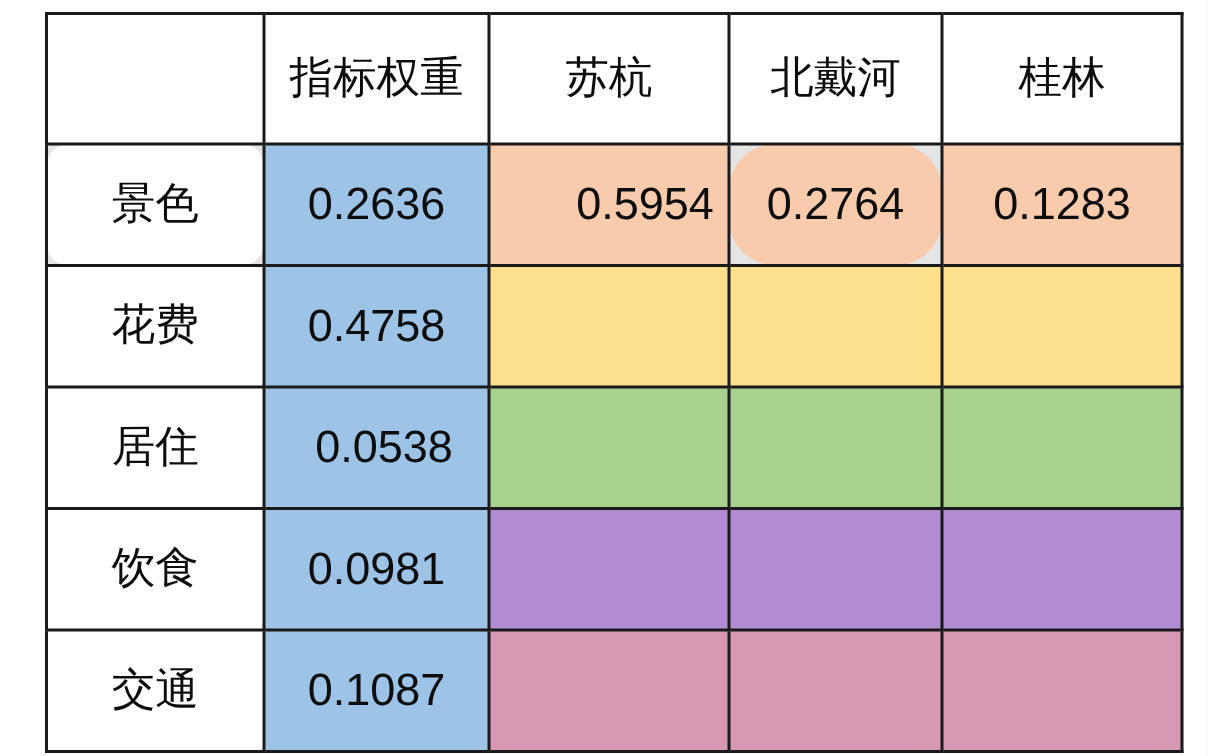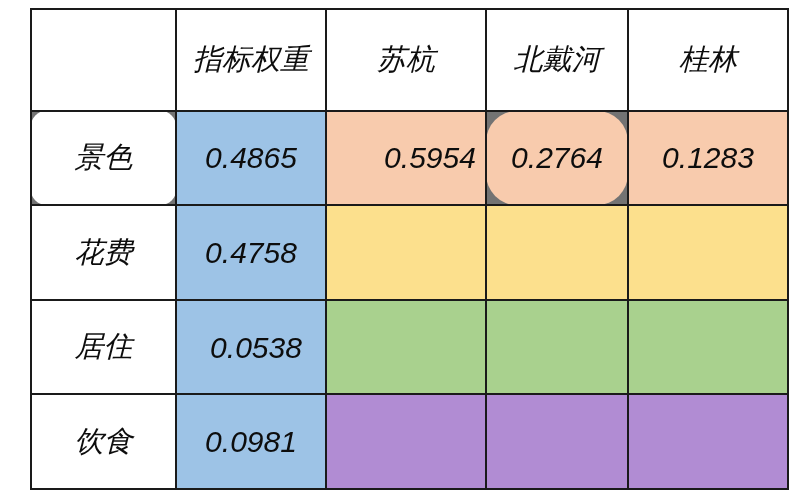--- a/index.html
+++ b/index.html
@@ -20,22 +20,21 @@
     top: 8px;
     width: 757px;
     height: 482px;
   }
 
   table.weight-matrix {
     border-collapse: collapse;
     table-layout: fixed;
     width: 757px;
     height: 482px;
-    background: #737373;
-    font-style: italic;
+    background: #e5e5e5;
   }
 
   table.weight-matrix td {
     border: 2px solid #1a1a1a;
     text-align: center;
     vertical-align: middle;
     padding: 0;
     color: #0d0d0d;
     font-weight: 400;
     line-height: 1.1;
@@ -85,21 +84,21 @@
       <tr class="header-row">
         <td class="corner-cell" style="border-color: rgb(26, 26, 26); color: rgb(13, 13, 13); background-color: rgb(255, 255, 255);"></td>
         <td class="header-cell" style="border-color: rgb(26, 26, 26); color: rgb(13, 13, 13); background-color: rgb(255, 255, 255);">指标权重</td>
         <td class="header-cell" style="border-color: rgb(26, 26, 26); color: rgb(13, 13, 13); background-color: rgb(255, 255, 255);">苏杭</td>
         <td class="header-cell" style="border-color: rgb(26, 26, 26); color: rgb(13, 13, 13); background-color: rgb(255, 255, 255);">北戴河</td>
         <td class="header-cell" style="border-color: rgb(26, 26, 26); color: rgb(13, 13, 13); background-color: rgb(255, 255, 255);">桂林</td>
       </tr>
 
       <tr class="data-row">
         <td class="row-label" style="border-color: rgb(26, 26, 26); color: rgb(13, 13, 13); background-color: rgb(255, 255, 255); border-radius: 15px;">景色</td>
-        <td class="value-cell weight-0" style="background-color: rgb(157, 195, 230); border-color: rgb(26, 26, 26); color: rgb(13, 13, 13);">0.4865</td>
+        <td class="value-cell weight-0" style="background-color: rgb(157, 195, 230); border-color: rgb(26, 26, 26); color: rgb(13, 13, 13);">0.2636</td>
         <td class="value-cell band-0" style="background-color: rgb(248, 203, 173); border-color: rgb(26, 26, 26); color: rgb(13, 13, 13); padding-left: 48px;">0.5954</td>
         <td class="value-cell band-0" style="background-color: rgb(248, 203, 173); border-color: rgb(26, 26, 26); color: rgb(13, 13, 13); border-radius: 31px;">0.2764</td>
         <td class="value-cell band-0" style="background-color: rgb(248, 203, 173); border-color: rgb(26, 26, 26); color: rgb(13, 13, 13);">0.1283</td>
       </tr>
 
       <tr class="data-row">
         <td class="row-label" style="border-color: rgb(26, 26, 26); color: rgb(13, 13, 13); background-color: rgb(255, 255, 255);">花费</td>
         <td class="value-cell weight-1" style="background-color: rgb(157, 195, 230); border-color: rgb(26, 26, 26); color: rgb(13, 13, 13); margin-top: 17px;">0.4758</td>
         <td class="blank-cell band-1" style="background-color: rgb(252, 224, 141); border-color: rgb(26, 26, 26); color: rgb(13, 13, 13);"></td>
         <td class="blank-cell band-1" style="background-color: rgb(252, 224, 141); border-color: rgb(26, 26, 26); color: rgb(13, 13, 13);"></td>
@@ -115,15 +114,22 @@
       </tr>
 
       <tr class="data-row">
         <td class="row-label" style="border-color: rgb(26, 26, 26); color: rgb(13, 13, 13); background-color: rgb(255, 255, 255);">饮食</td>
         <td class="value-cell weight-3" style="background-color: rgb(157, 195, 230); border-color: rgb(26, 26, 26); color: rgb(13, 13, 13);">0.0981</td>
         <td class="blank-cell band-3" style="background-color: rgb(177, 140, 211); border-color: rgb(26, 26, 26); color: rgb(13, 13, 13);"></td>
         <td class="blank-cell band-3" style="background-color: rgb(177, 140, 211); border-color: rgb(26, 26, 26); color: rgb(13, 13, 13);"></td>
         <td class="blank-cell band-3" style="background-color: rgb(177, 140, 211); border-color: rgb(26, 26, 26); color: rgb(13, 13, 13);"></td>
       </tr>
 
+      <tr class="data-row">
+        <td class="row-label" style="border-color: rgb(26, 26, 26); color: rgb(13, 13, 13); background-color: rgb(255, 255, 255);">交通</td>
+        <td class="value-cell weight-4" style="background-color: rgb(157, 195, 230); border-color: rgb(26, 26, 26); color: rgb(13, 13, 13);">0.1087</td>
+        <td class="blank-cell band-4" style="background-color: rgb(214, 152, 178); border-color: rgb(26, 26, 26); color: rgb(13, 13, 13);"></td>
+        <td class="blank-cell band-4" style="background-color: rgb(214, 152, 178); border-color: rgb(26, 26, 26); color: rgb(13, 13, 13);"></td>
+        <td class="blank-cell band-4" style="background-color: rgb(214, 152, 178); border-color: rgb(26, 26, 26); color: rgb(13, 13, 13);"></td>
+      </tr>
     </tbody>
   </table>
 </div>
 
 </body></html>

